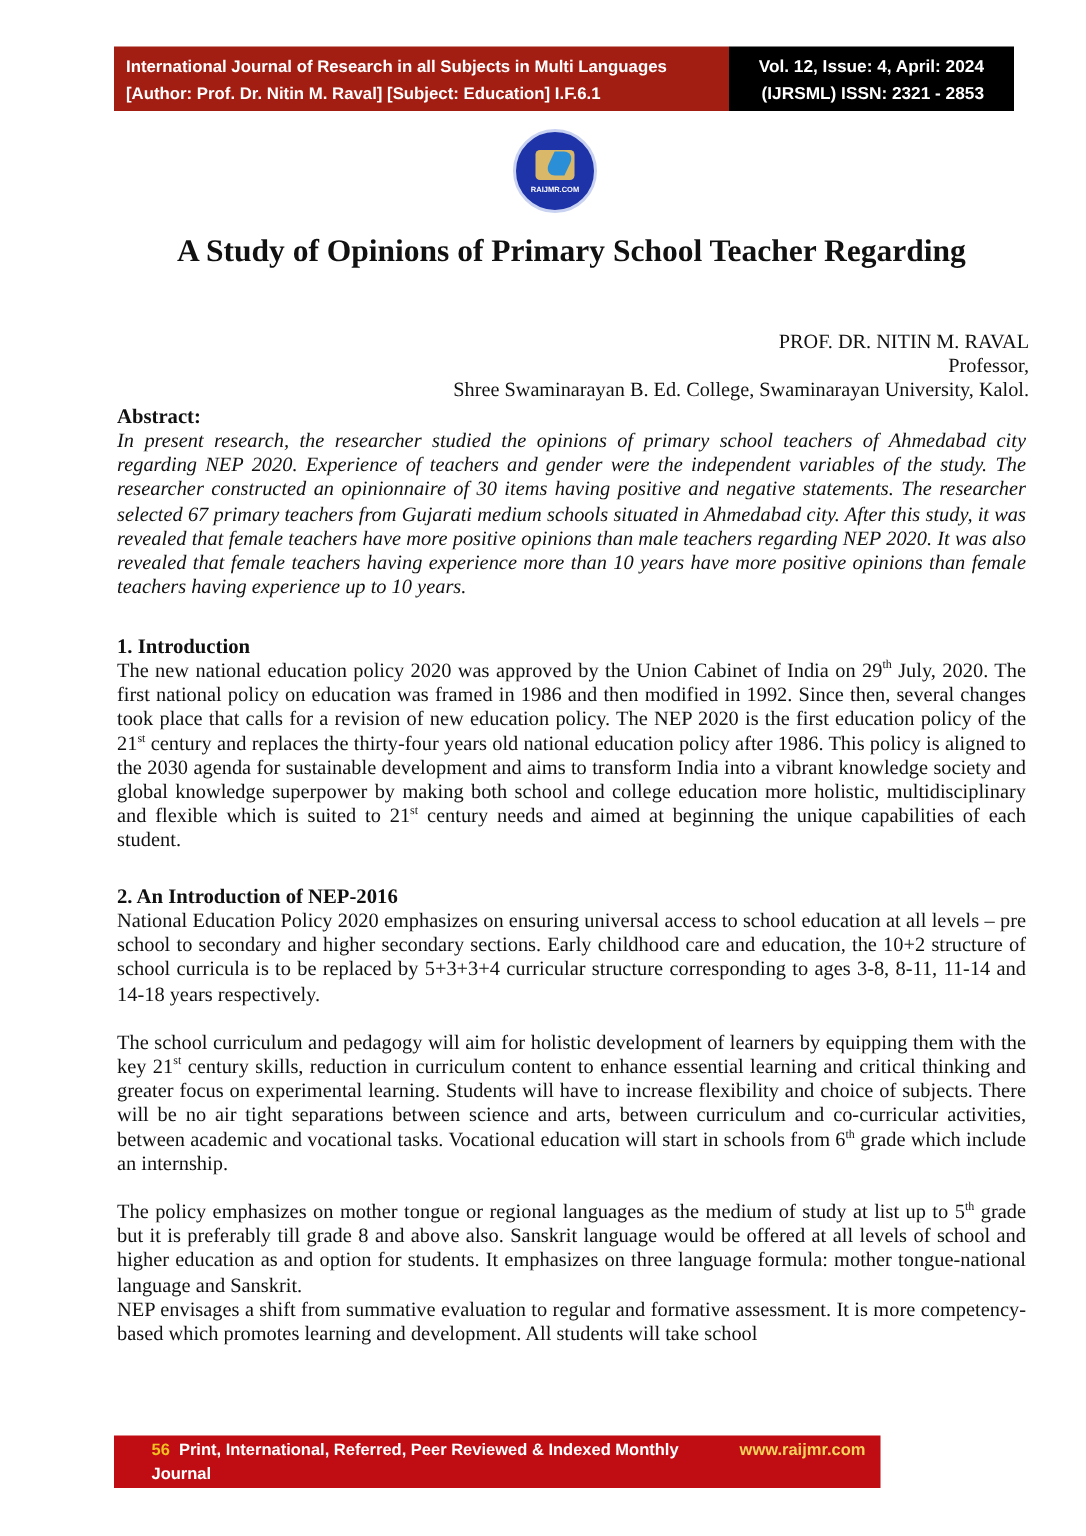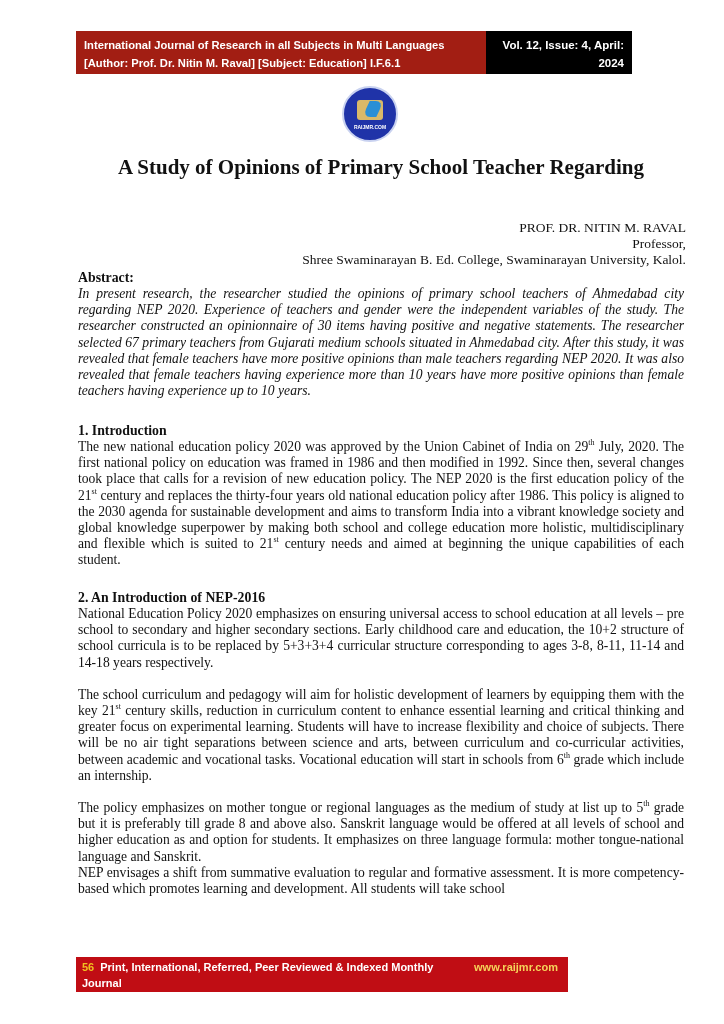--- a/index.html
+++ b/index.html
@@ -1,40 +1,40 @@
 <!DOCTYPE html>
 <html><head>
 <meta charset="utf-8">
 <style>
   html, body { margin:0; padding:0; background:#ffffff; }
   body { width:724px; height:1024px; position:relative; overflow:hidden;
          font-family:"Liberation Serif", serif; color:#111; }
-  .hdr { position:absolute; left:76px; top:31px; width:556px; height:43px; display:flex; }
+  .hdr { position:absolute; left:76px; top:31px; width:600px; height:43px; display:flex; }
   .hdr-left { background:#a21e13; color:#fff; width:410px; padding:5px 0 0 8px; box-sizing:border-box;
               font-family:"Liberation Sans", sans-serif; font-weight:bold; font-size:11.2px; line-height:18px; }
-  .hdr-right { background:#000; color:#fff; flex:1; text-align:right; padding:5px 8px 0 0; box-sizing:border-box;
+  .hdr-right { background:#000; color:#fff; flex:1; text-align:right; padding:5px 20px 0 0; box-sizing:border-box;
                font-family:"Liberation Sans", sans-serif; font-weight:bold; font-size:11.5px; line-height:18px; }
   .logo { position:absolute; left:342px; top:86px; width:56px; height:56px; border-radius:50%;
           background:#1f33a8; border:2px solid #c9d2f0; box-sizing:border-box; }
   .logo-inner { position:absolute; left:13px; top:12px; width:26px; height:20px; background:#d9b969; border-radius:3px; }
   .logo-quill { position:absolute; left:22px; top:13px; width:14px; height:16px; background:#2a8fd6;
                 transform:skewX(-25deg); border-radius:0 8px 0 8px; }
   .logo-text { position:absolute; left:0; width:100%; top:36px; text-align:center; color:#fff;
                font-family:"Liberation Sans", sans-serif; font-size:5px; font-weight:bold; }
   .title { position:absolute; left:76px; top:155px; width:610px; text-align:center;
            font-weight:bold; font-size:21px; line-height:25px; }
   .author { position:absolute; left:76px; top:220px; width:610px; text-align:right; font-size:13.5px; line-height:16px; }
   .body-text { position:absolute; left:78px; width:606px; font-size:13.6px; line-height:16.2px; text-align:justify; }
   .body-text .last { text-align-last:left; }
   h3 { margin:0; font-size:13.8px; line-height:16px; font-weight:bold; }
   p { margin:0; }
   .abs { font-style:italic; }
   sup { font-size:8px; line-height:0; }
   .ftr { position:absolute; left:76px; top:957px; width:492px; height:35px; background:#c00d14; color:#fff;
-         font-family:"Liberation Sans", sans-serif; font-weight:bold; font-size:11px; line-height:16px; }
+         font-family:"Liberation Sans", sans-serif; font-weight:bold; font-size:11px; line-height:16px;padding-left:19px; }
   .ftr-row1 { display:flex; justify-content:space-between; padding:2px 10px 0 6px; }
   .ftr-row2 { text-align:center; }
   .pgnum { color:#f0c020; margin-right:6px; }
   .site { color:#f5d35a; }
 </style>
 </head>
 <body>
 
 <div class="hdr">
   <div class="hdr-left">

